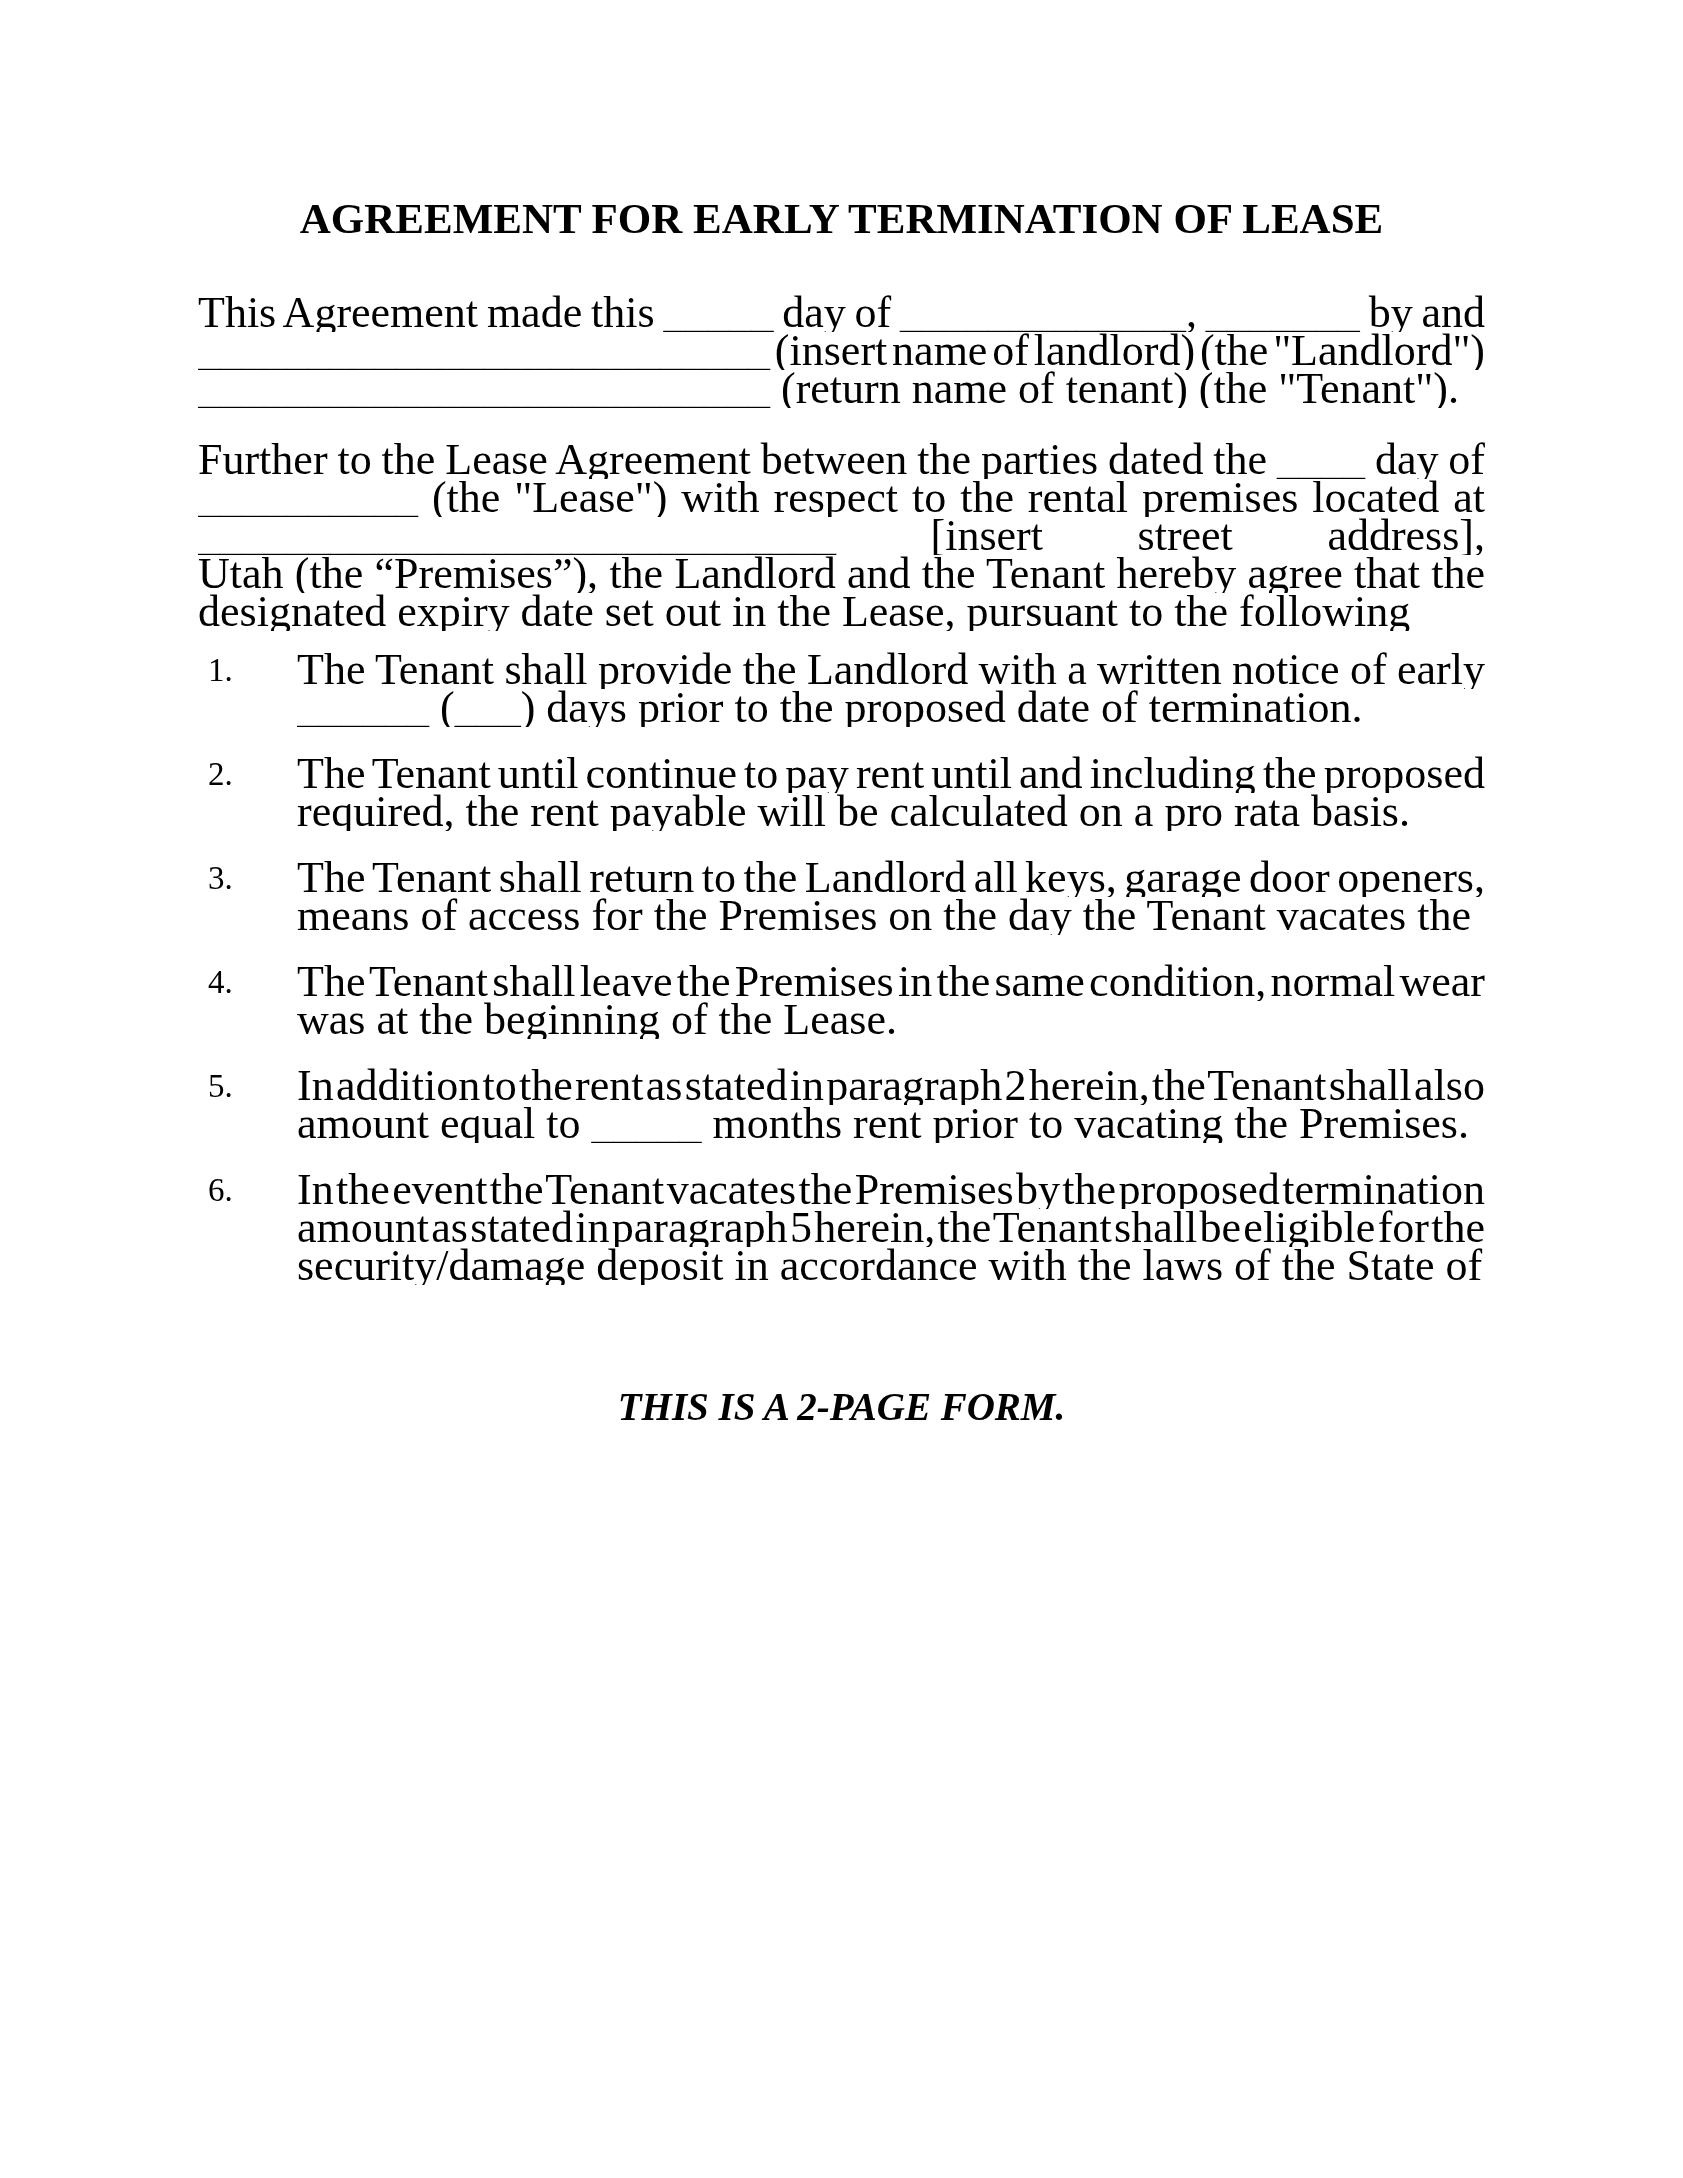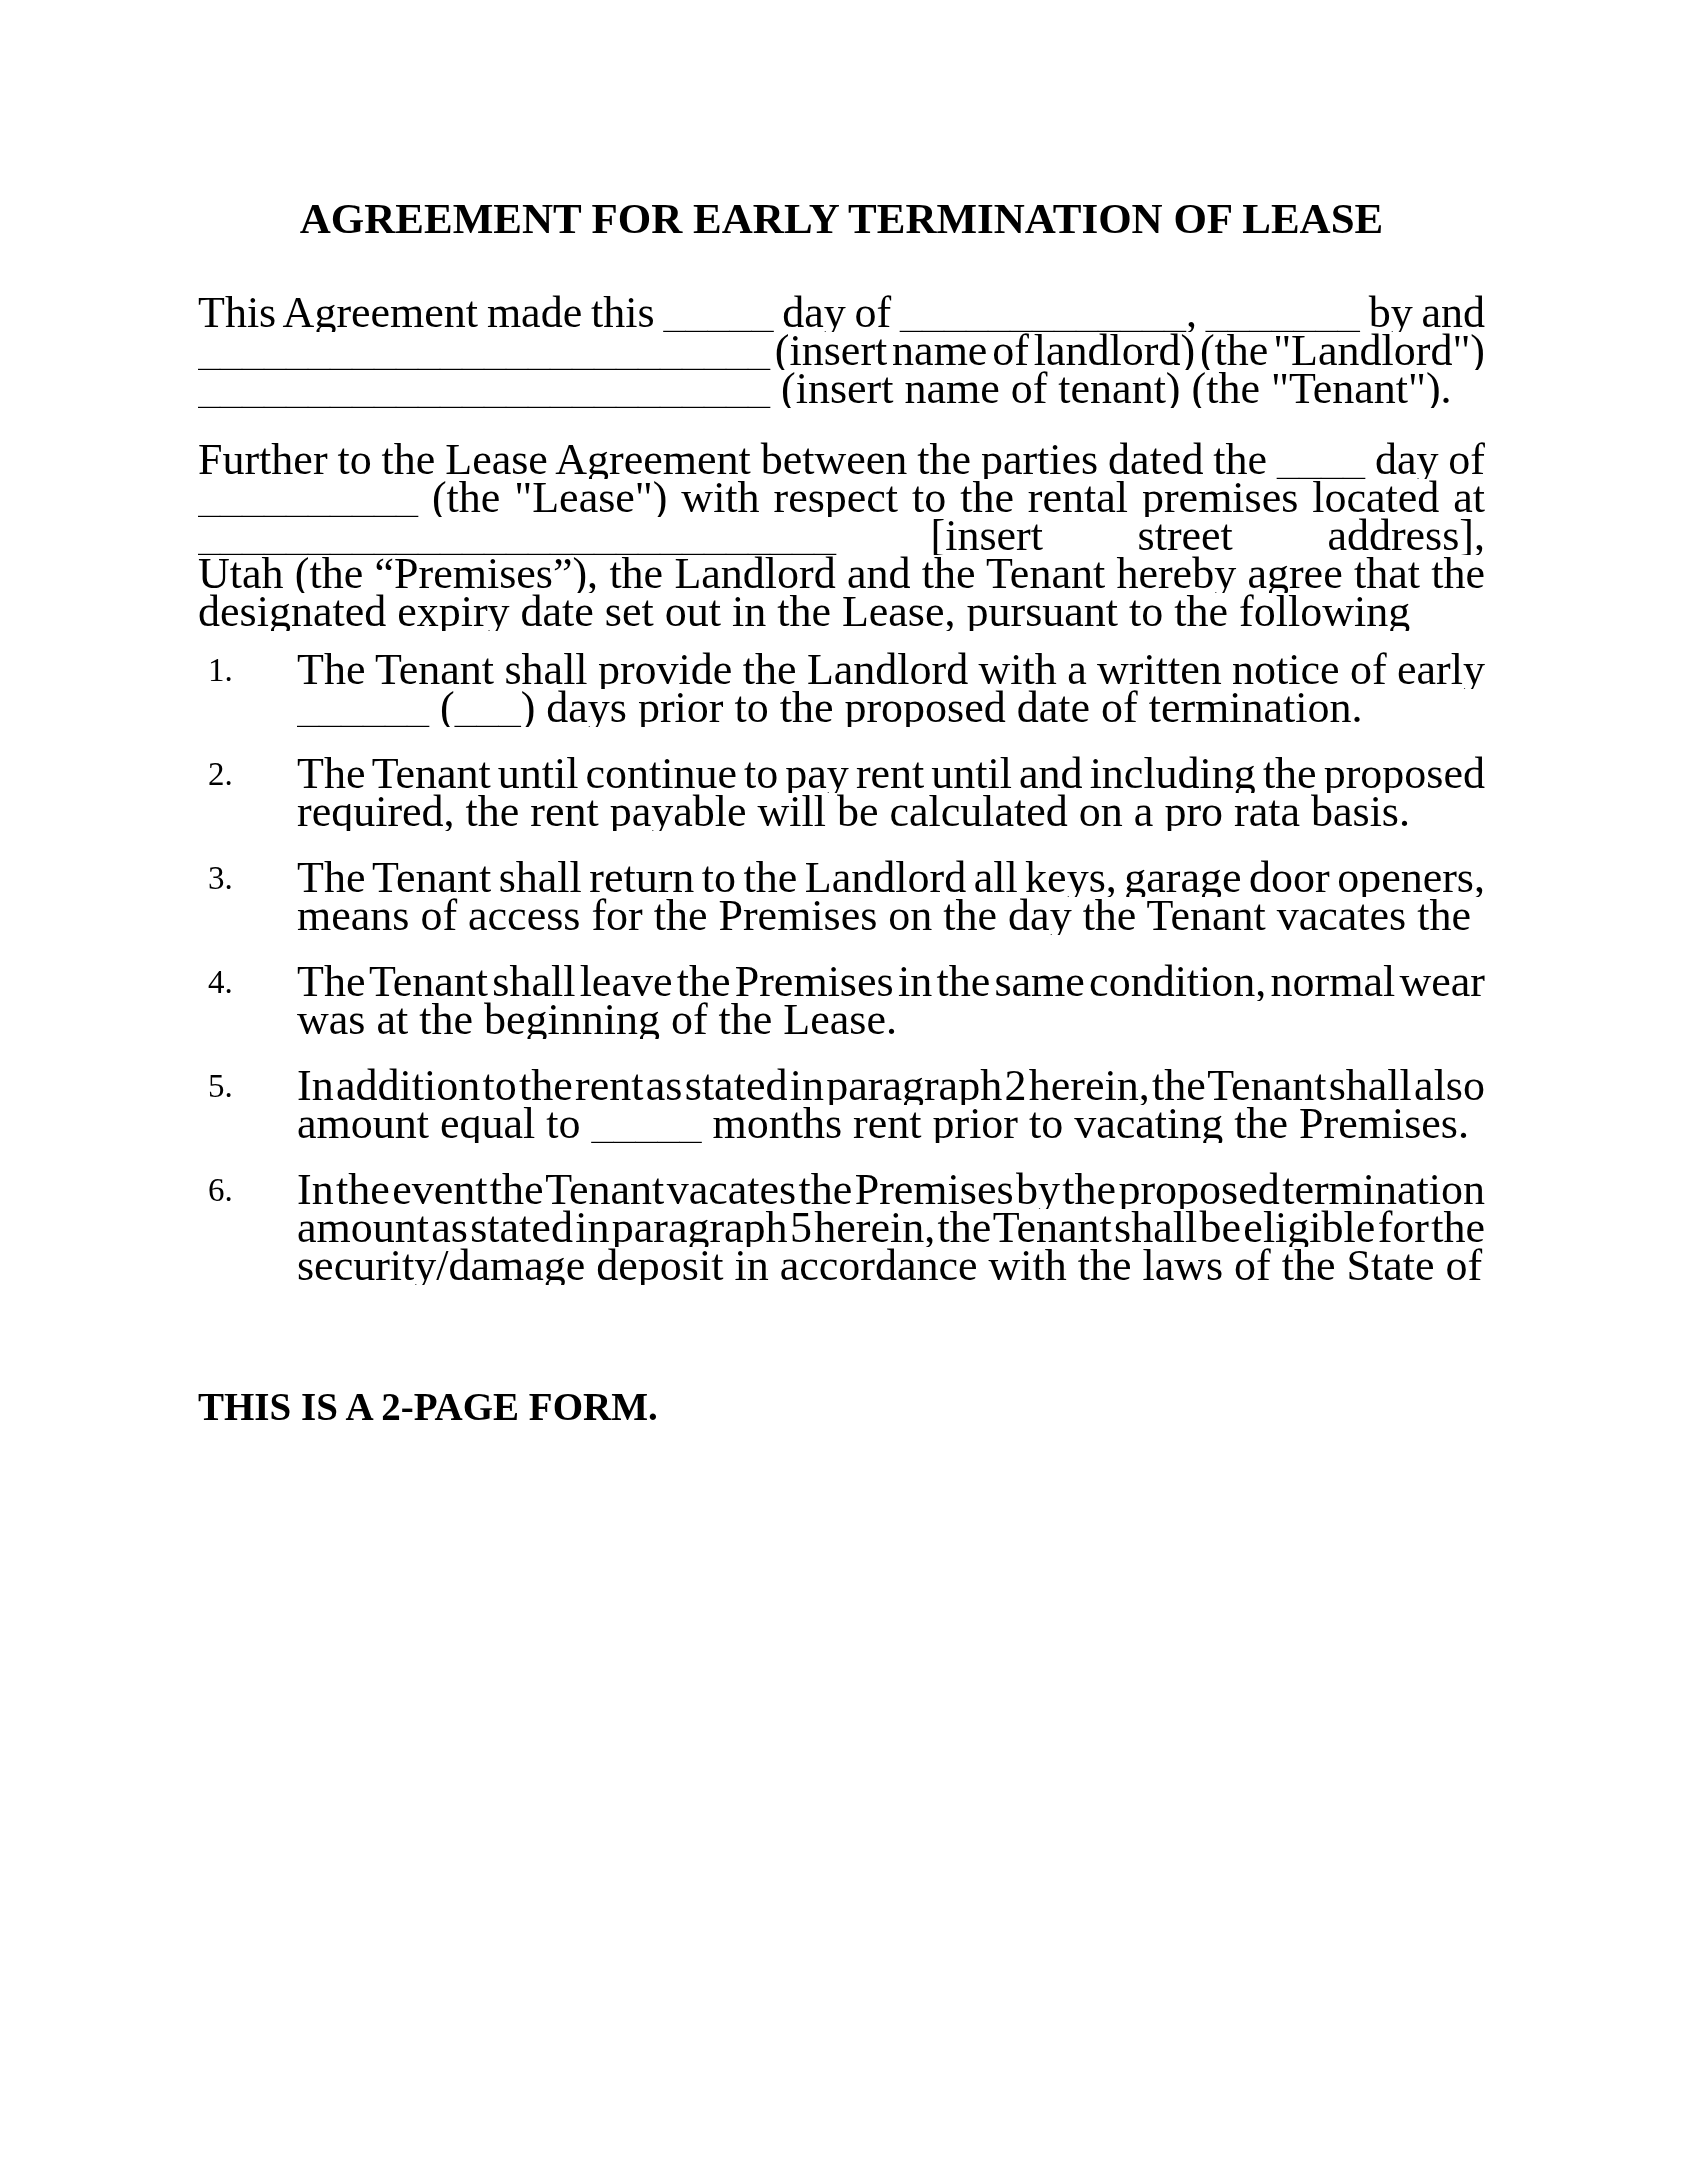--- a/index.html
+++ b/index.html
@@ -39,33 +39,34 @@
     flex: 0 0 99px; width: 99px;
     box-sizing: border-box; padding-left: 10px;
     font-size: 33px; line-height: 38px;
   }
   .clause-body { flex: 1 1 auto; min-width: 0; }
   .closing {
     margin-top: 99px;
     font-size: 39px;
     line-height: 46px;
     font-weight: bold;
-    text-align: left;
+    text-align: center;
+    font-style: italic;
   }
 </style>
 </head>
 <body>
 
 <div class="sheet">
   <h1 class="title">AGREEMENT FOR EARLY TERMINATION OF LEASE</h1>
   <section id="paragraphs">
       <div class="para">
         <div class="line jline"><span>This Agreement made this </span><span class="blank">_____</span><span> day of </span><span class="blank">_____________</span><span>, </span><span class="blank">_______</span><span> by and between</span></div>
         <div class="line jline"><span class="blank">__________________________</span><span> </span><span class="it">(insert name of landlord)</span><span> (the "Landlord")</span></div>
-        <div class="line"><span class="blank">__________________________</span><span> </span><span class="it">(insert name of tenant)</span><span> (the "Tenant").</span></div>
+        <div class="line"><span class="blank">__________________________</span><span> </span><span class="it">(return name of tenant)</span><span> (the "Tenant").</span></div>
       </div>
       <div class="para">
         <div class="line jline"><span>Further to the Lease Agreement between the parties dated the </span><span class="blank">____</span><span> day of </span><span class="blank">_________________</span><span>,</span></div>
         <div class="line jline"><span class="blank">__________</span><span> (the "Lease") with respect to the rental premises located at</span></div>
         <div class="line jline"><span class="blank">_____________________________</span><span> </span><span class="it">[insert street address],</span><span> </span><span class="blank">_________________</span><span> </span><span class="it">[city/town],</span></div>
         <div class="line jline"><span>Utah (the “Premises”), the Landlord and the Tenant hereby agree that the Lease be terminated prior to the</span></div>
         <div class="line"><span>designated expiry date set out in the Lease, pursuant to the following terms and conditions:</span></div>
       </div>
     </section>
   <section id="clauses">

